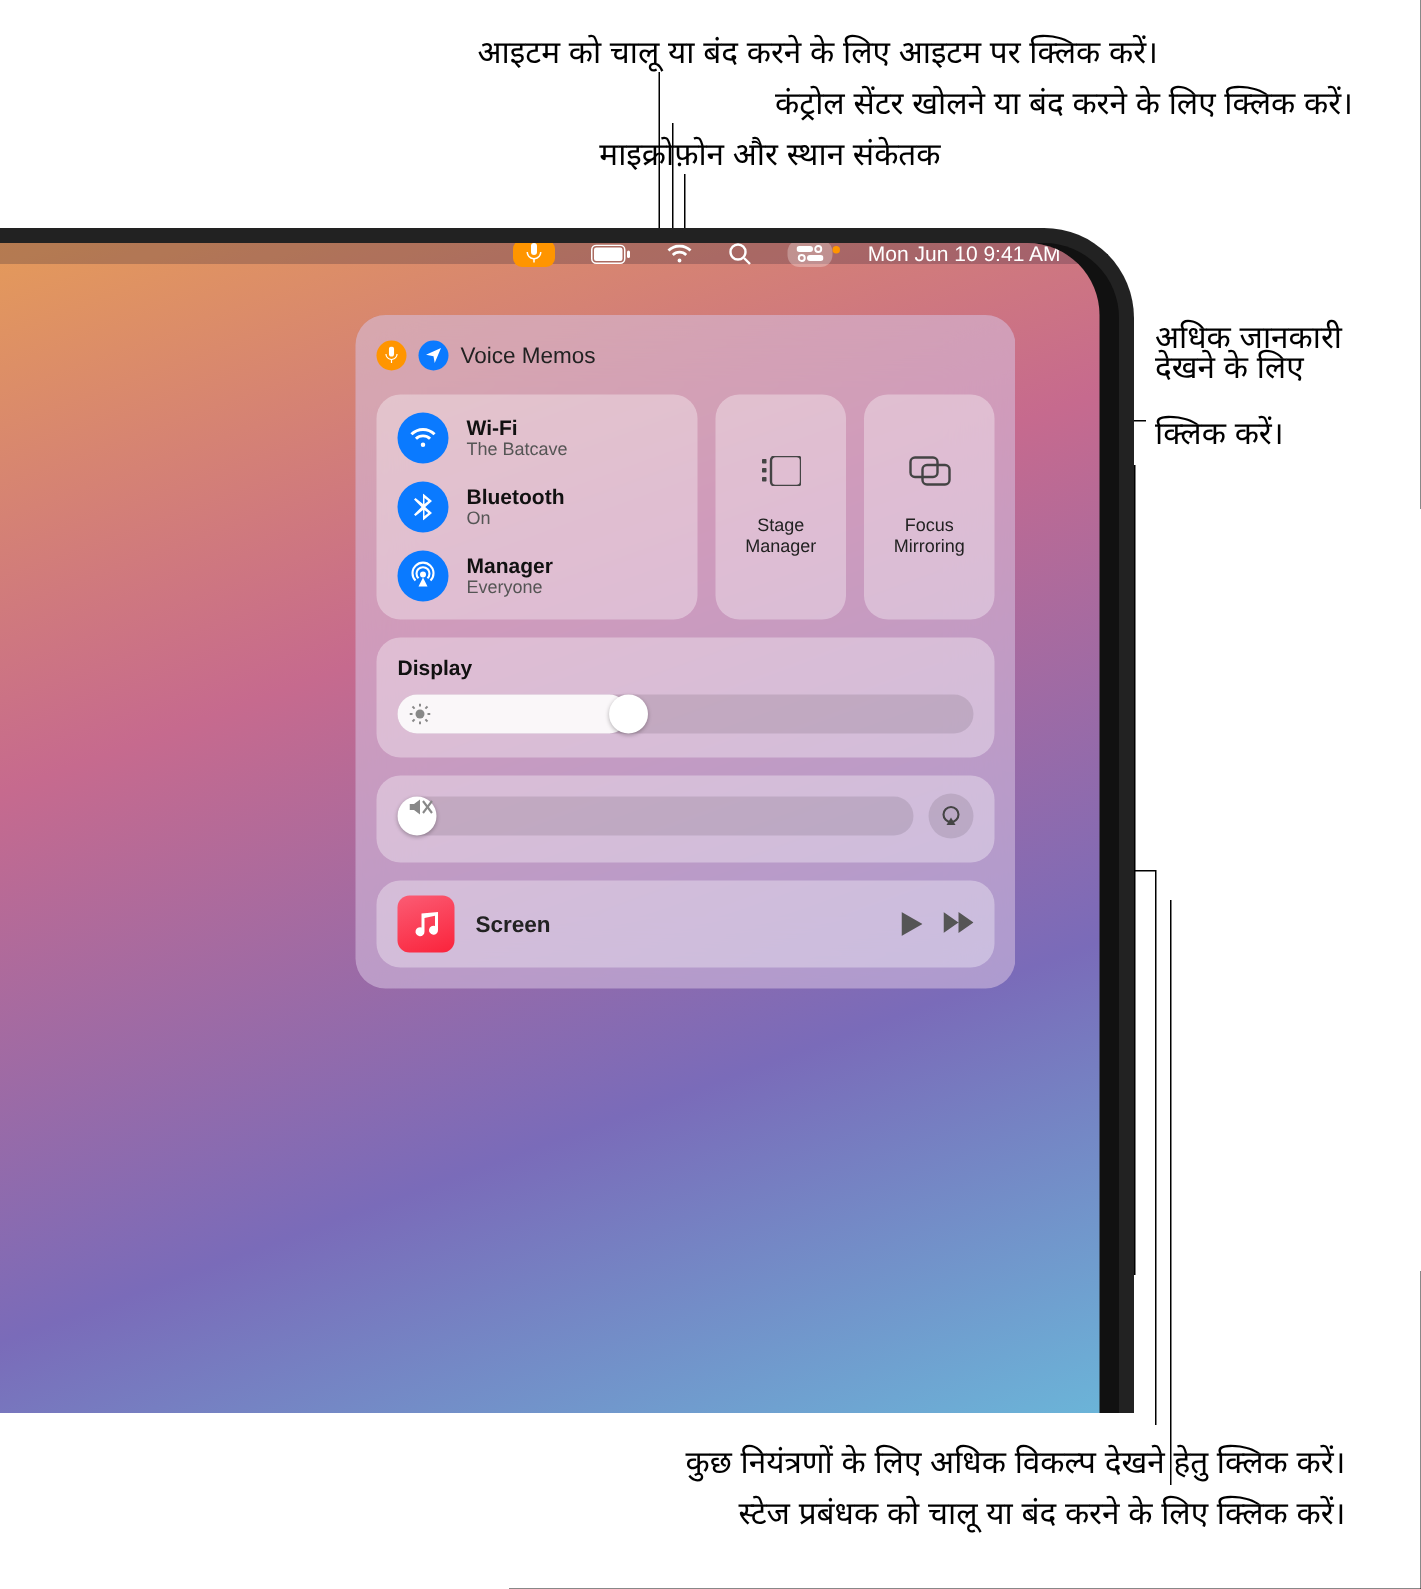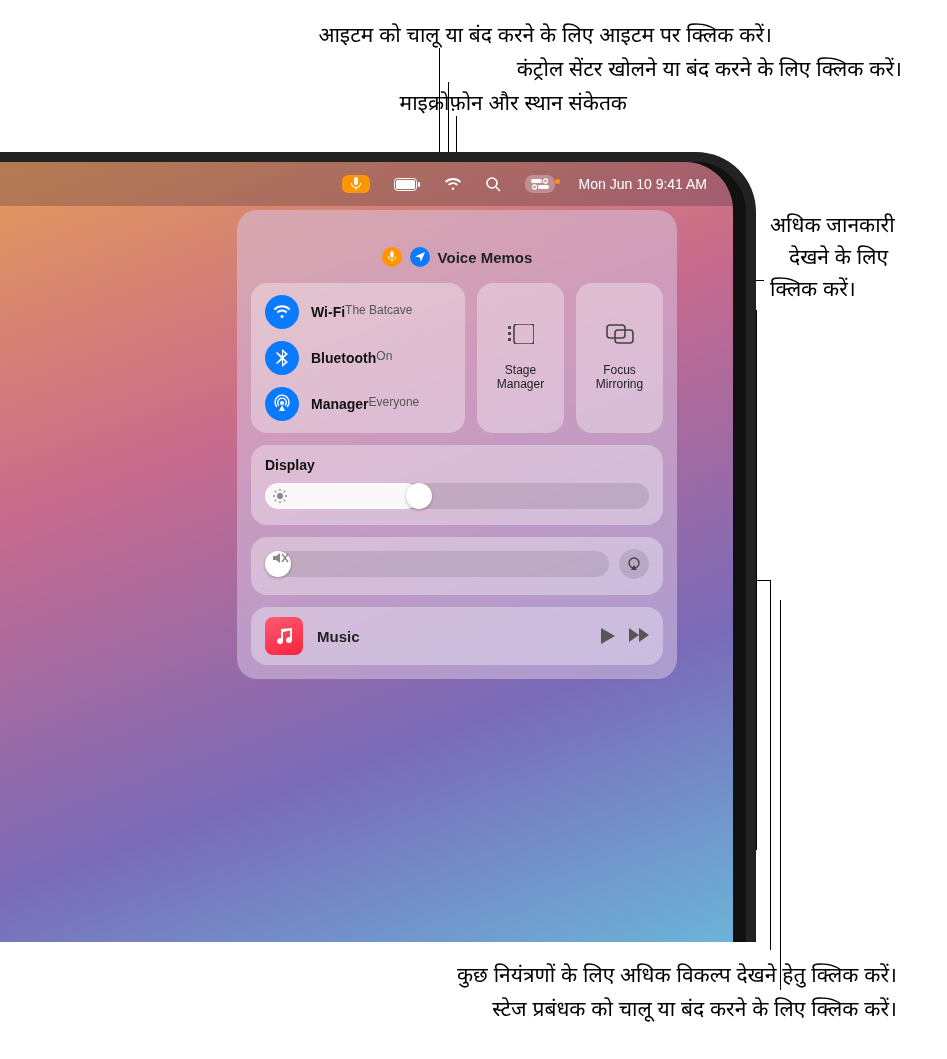--- a/index.html
+++ b/index.html
@@ -43,21 +43,21 @@
   height: 780px;
   border-top-right-radius: 48px;
   background: linear-gradient(160deg, #e49a5a 0%, #c66a8e 35%, #7a6bb9 70%, #6bb4d8 100%);
   overflow: hidden;
 }
 .menubar {
   position: absolute;
   top: 0;
   left: 0;
   right: 0;
-  height: 44px;
+  height: 14px;
   background: rgba(40,30,50,0.25);
   display: flex;
   align-items: center;
   justify-content: flex-end;
   padding-right: 26px;
   gap: 24px;
   color: #fff;
   font-size: 14px;
 }
 .mb-item { display:flex; align-items:center; color:#fff; }
@@ -82,37 +82,37 @@
   left: 237px;
   top: 48px;
   width: 440px;
   border-radius: 20px;
   background: rgba(215,195,225,0.55);
   backdrop-filter: blur(20px);
   padding: 14px;
   box-sizing: border-box;
 }
 .active-row {
-  display:flex;justify-content:center;align-items:center;gap:8px;margin:23px 0 16px 0;
-  font-size:15px;font-weight:700;color:#222;
+  display:flex;align-items:center;gap:8px;margin:3px 0 16px 0;
+  font-size:15px;font-weight:400;color:#222;
 }
 .ind-badge {
   width:20px;height:20px;border-radius:50%;display:flex;align-items:center;justify-content:center;color:#fff;
 }
 .ind-mic{background:#ff9500;}
 .ind-loc{background:#0a7aff;}
 .grid-top {display:flex;gap:12px;}
 .conn-tile {
   flex:1;background:rgba(255,255,255,0.35);border-radius:16px;padding:12px 14px;display:flex;flex-direction:column;gap:12px;
 }
 .conn-item {display:flex;align-items:center;gap:12px;}
 .conn-icon {
   width:34px;height:34px;border-radius:50%;background:#0a7aff;display:flex;align-items:center;justify-content:center;color:#fff;flex-shrink:0;
 }
-.conn-text {display:flex;flex-direction:row;line-height:1.15;}
+.conn-text {display:flex;flex-direction:column;line-height:1.15;}
 .conn-title {font-size:14px;font-weight:600;color:#111;}
 .conn-sub {font-size:12px;color:#555;}
 .right-col {flex:1;display:flex;flex-direction:column;gap:12px;}
 .focus-tile {
   background:rgba(255,255,255,0.35);border-radius:16px;height:66px;display:flex;align-items:center;gap:12px;padding:0 14px;
 }
 .focus-icon {
   width:34px;height:34px;border-radius:50%;background:rgba(255,255,255,0.7);display:flex;align-items:center;justify-content:center;color:#5b5772;
 }
 .small-row {display:flex;gap:12px;flex:1;}
@@ -151,21 +151,21 @@
 <div class="callout" style="right:175px;top:20px;">आइटम को चालू या बंद करने के लिए आइटम पर क्लिक करें।</div>
 <div class="callout" style="right:45px;top:54px;text-align:right;">कंट्रोल सेंटर खोलने या बंद करने के लिए क्लिक करें।</div>
 <div class="callout" style="right:320px;top:88px;text-align:right;">माइक्रोफ़ोन और स्थान संकेतक</div>
 
 <div class="callout-line" style="left:439px;top:48px;width:1px;height:150px;"></div>
 <div class="callout-line" style="left:439px;top:198px;width:1px;height:150px;transform:rotate(30deg);transform-origin:top;"></div>
 <div class="callout-line" style="left:448px;top:82px;width:1px;height:100px;"></div>
 <div class="callout-line" style="left:456px;top:116px;width:1px;height:100px;"></div>
 
 <div class="callout" style="left:770px;top:210px;">अधिक जानकारी</div>
-<div class="callout" style="left:770px;top:242px;margin-left:19px;">देखने के लिए</div>
+<div class="callout" style="left:770px;top:230px;">देखने के लिए</div>
 <div class="callout" style="left:770px;top:274px;">क्लिक करें।</div>
 <div class="callout-line" style="left:690px;top:280px;width:74px;height:1px;"></div>
 
 <div class="callout-line" style="left:756px;top:310px;width:1px;height:540px;"></div>
 <div class="callout-line" style="left:690px;top:310px;width:66px;height:1px;"></div>
 <div class="callout-line" style="left:690px;top:850px;width:66px;height:1px;"></div>
 <div class="callout-line" style="left:756px;top:580px;width:14px;height:1px;"></div>
 <div class="callout-line" style="left:770px;top:580px;width:1px;height:370px;"></div>
 
 <div class="callout-line" style="left:780px;top:600px;width:1px;height:390px;"></div>
@@ -332,21 +332,21 @@
           </div>
         </div>
       </div>
 
       <div class="music-tile">
         <div class="music-icon">
           <svg width="18" height="18" viewBox="0 0 18 18">
               <path fill="#fff" d="M6 2v9.3A3 3 0 1 0 8 14V5l7-1.5v6.8A3 3 0 1 0 17 13V1z"></path>
             </svg>
         </div>
-        <span class="music-title">Music</span>
+        <span class="music-title">Screen</span>
         <div class="music-controls">
           <span>
             <svg width="14" height="16" viewBox="0 0 14 16">
                 <path fill="#555" d="M0 0v16l14-8z"></path>
               </svg>
           </span>
           <span>
             <svg width="20" height="14" viewBox="0 0 20 14">
                 <path fill="#555" d="M0 0v14l10-7zM10 0v14l10-7z"></path>
               </svg>

